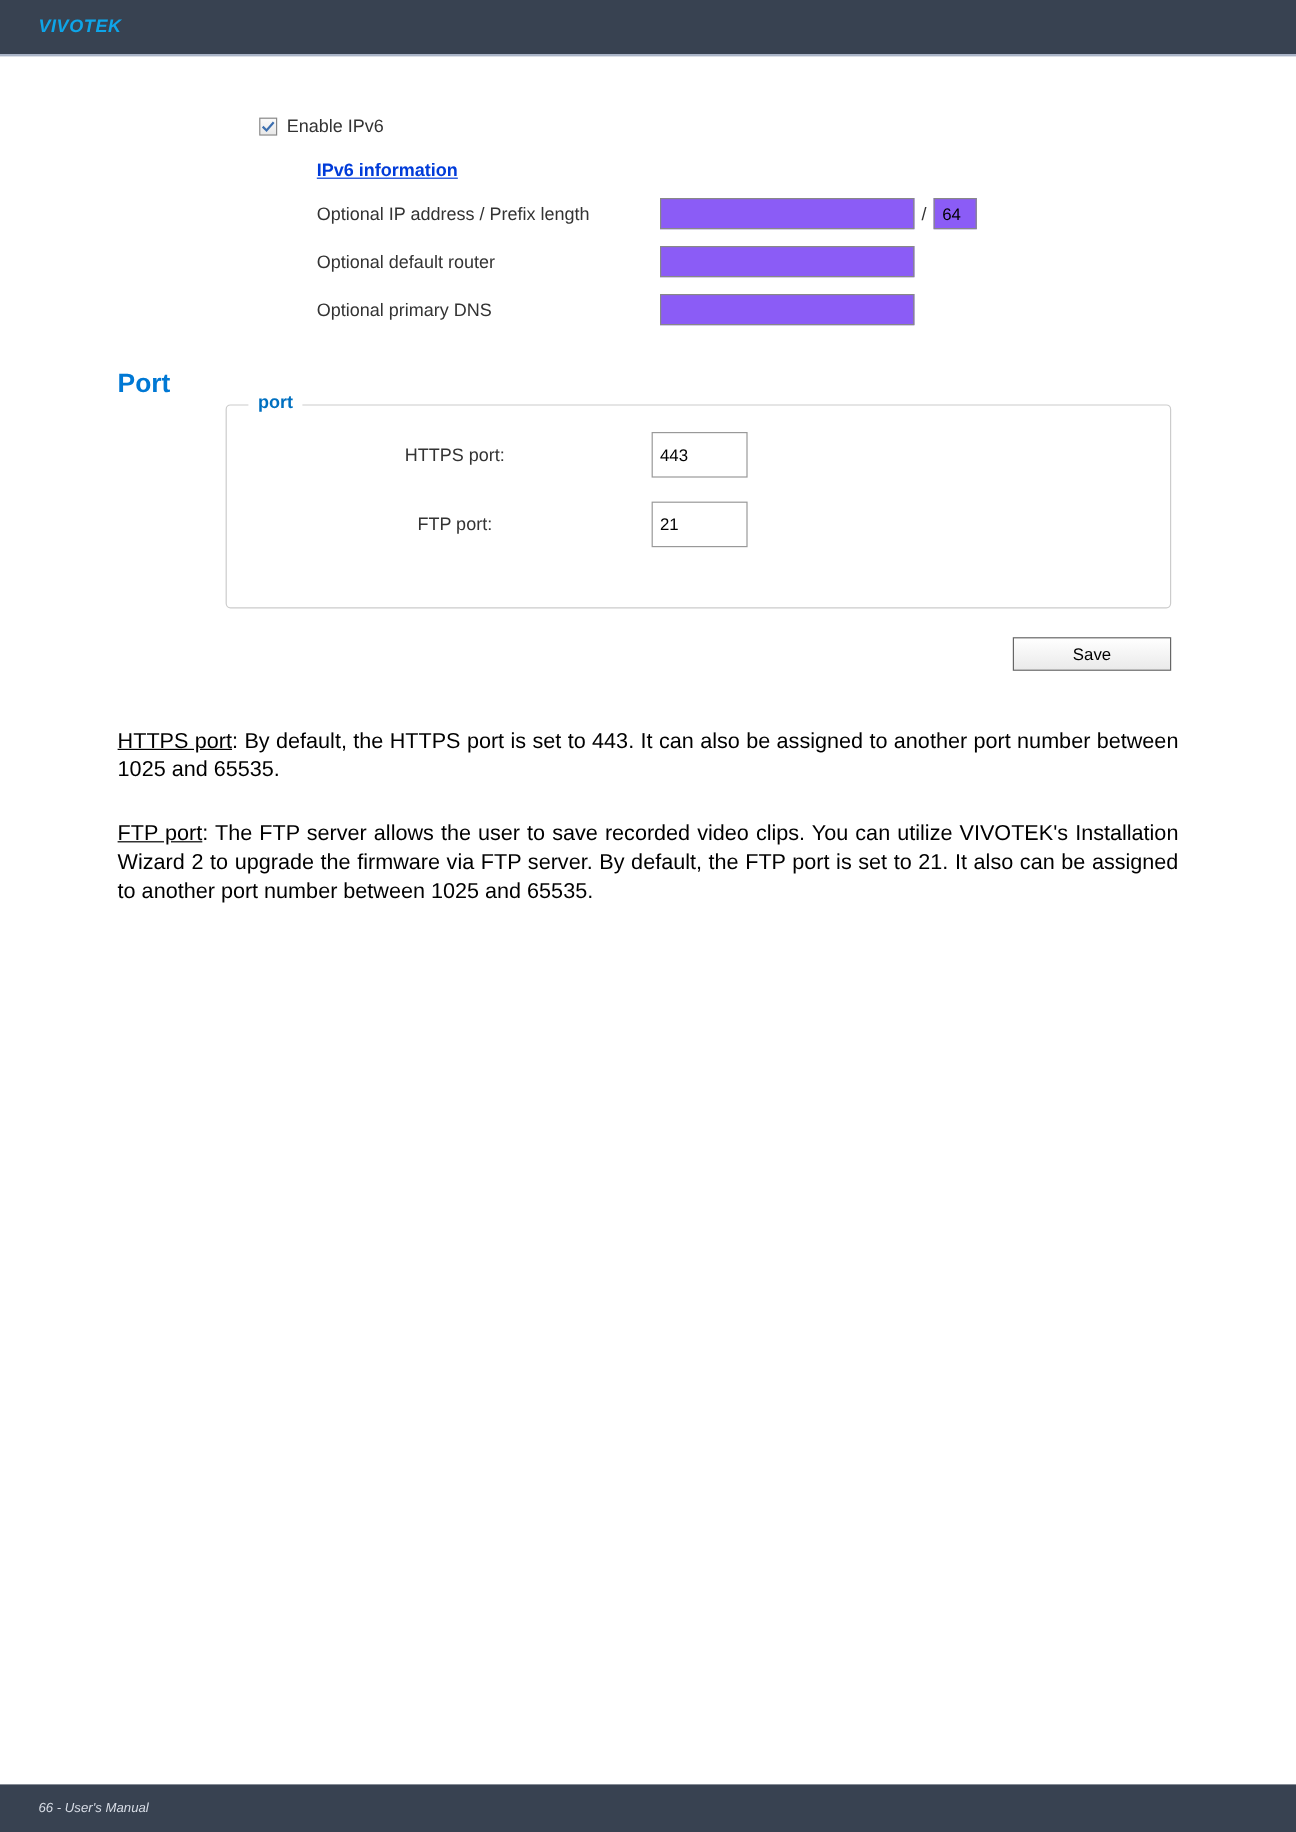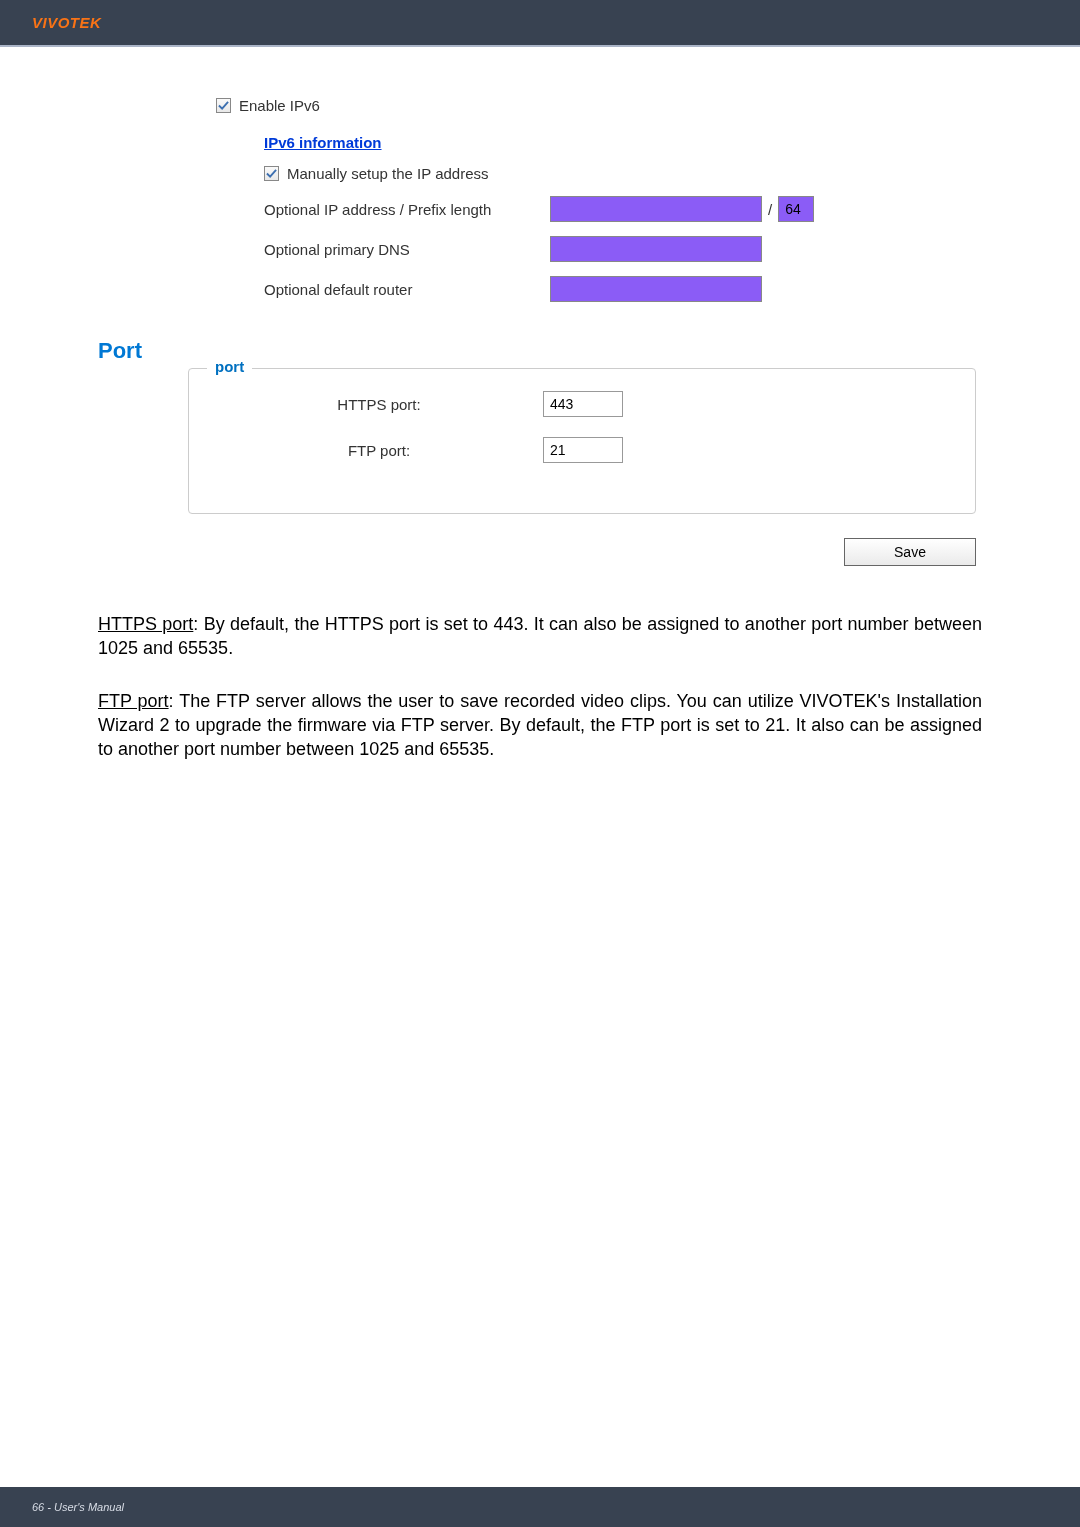--- a/index.html
+++ b/index.html
@@ -6,21 +6,21 @@
   body {
     font-family: Arial, Helvetica, sans-serif;
     background: #fff;
     width: 1080px;
     height: 1527px;
     position: relative;
     color: #000;
   }
   .top-bar {
     background: #384251;
-    color: #f97316;
+    color: #0ea5e9;
     padding: 14px 32px;
     font-size: 15px;
     font-style: italic;
     font-weight: bold;
     letter-spacing: 0.5px;
   }
   .divider-line {
     height: 2px;
     background: #aab4c7;
     margin-bottom: 2px;
@@ -115,21 +115,21 @@
     font-size: 15px;
     color: #333;
     margin-bottom: 20px;
   }
   .port-label { width: 328px; text-align: center; }
   .port-input {
     border: 1px solid #999;
     height: 26px;
     width: 80px;
     font-size: 14px;
-    padding: 0 6px;
+    padding: 18px 6px;
     background: #fff;
   }
   .save-row {
     text-align: right;
     margin: 24px 6px 0 0;
   }
   .save-button {
     border: 1px solid #666;
     background: linear-gradient(#ffffff,#eaeaea);
     font-size: 14px;
@@ -178,44 +178,36 @@
           </svg>
       </span>
       <span>Enable IPv6</span>
     </div>
 
     <div class="sub-block">
       <div class="row">
         <a class="ipv6-info-link">IPv6 information</a>
       </div>
 
-      <div class="row">
-        <span class="checkbox">
-          <svg viewBox="0 0 12 12">
-              <path d="M1 6 L4.5 9.5 L11 2" stroke="#3c6fb0" stroke-width="2" fill="none"></path>
-            </svg>
-        </span>
-        <span>Manually setup the IP address</span>
-      </div>
 
       <div class="field-row">
         <span class="field-label">Optional IP address / Prefix length</span>
         <input class="text-input ip-input" value="" style="">
         <span class="slash">/</span>
         <input class="text-input prefix-input" value="64" style="">
       </div>
 
       <div class="field-row">
+        <span class="field-label">Optional default router</span>
+        <input class="text-input router-input" value="" style="">
+      </div>
+
+      <div class="field-row">
         <span class="field-label">Optional primary DNS</span>
         <input class="text-input dns-input" value="" style="">
-      </div>
-
-      <div class="field-row">
-        <span class="field-label">Optional default router</span>
-        <input class="text-input router-input" value="" style="">
       </div>
     </div>
   </div>
 
   <div class="port-heading">Port</div>
 
   <div class="fieldset">
     <div class="legend">port</div>
     <div class="port-row">
       <span class="port-label">HTTPS port:</span>

